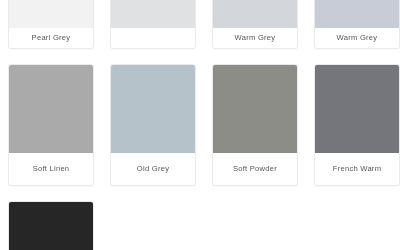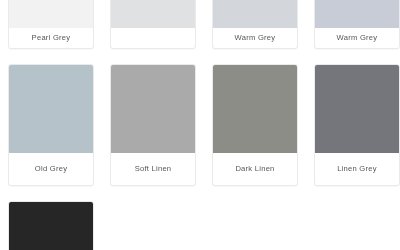--- a/index.html
+++ b/index.html
@@ -84,44 +84,44 @@
     </div>
 
     <div class="card">
       <div class="swatch" style="background:#c8ccd6"></div>
       <div class="label-wrap">
         <span class="label">Warm Grey</span>
       </div>
     </div>
 
     <div class="card">
+      <div class="swatch" style="background:#aaaaaa;height:88px"></div>
+      <div class="label-wrap" style="height:32px">
+        <span class="label">Soft Linen</span>
+      </div>
+    </div>
+
+    <div class="card">
       <div class="swatch" style="background:#b6c2c9;height:88px"></div>
       <div class="label-wrap" style="height:32px">
         <span class="label">Old Grey</span>
       </div>
     </div>
 
     <div class="card">
-      <div class="swatch" style="background:#aaaaaa;height:88px"></div>
-      <div class="label-wrap" style="height:32px">
-        <span class="label">Soft Linen</span>
-      </div>
-    </div>
-
-    <div class="card">
       <div class="swatch" style="background:#8d8d88;height:88px"></div>
       <div class="label-wrap" style="height:32px">
-        <span class="label">Dark Linen</span>
+        <span class="label">Soft Powder</span>
       </div>
     </div>
 
     <div class="card">
       <div class="swatch" style="background:#74767c;height:88px"></div>
       <div class="label-wrap" style="height:32px">
-        <span class="label">Linen Grey</span>
+        <span class="label">French Warm</span>
       </div>
     </div>
 
     <div class="card clipped-bottom">
       <div class="swatch" style="background:#262626;height:88px"></div>
 
     </div>
 
   </div>
 </div>

